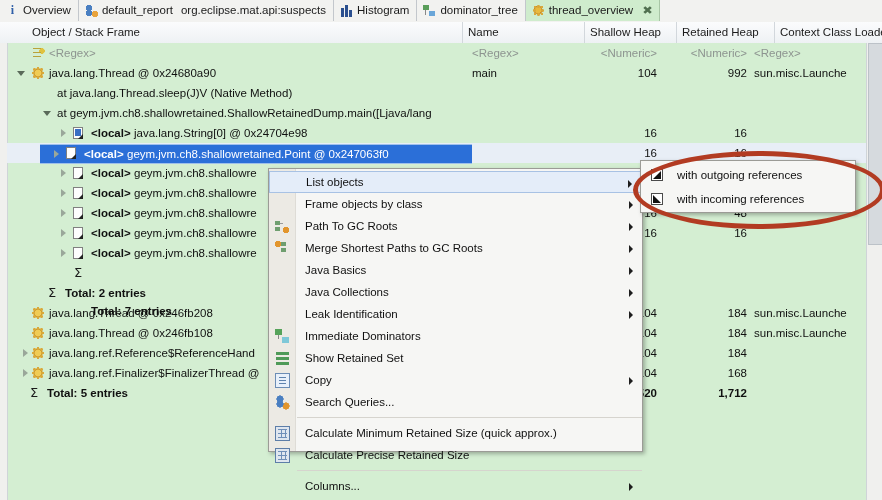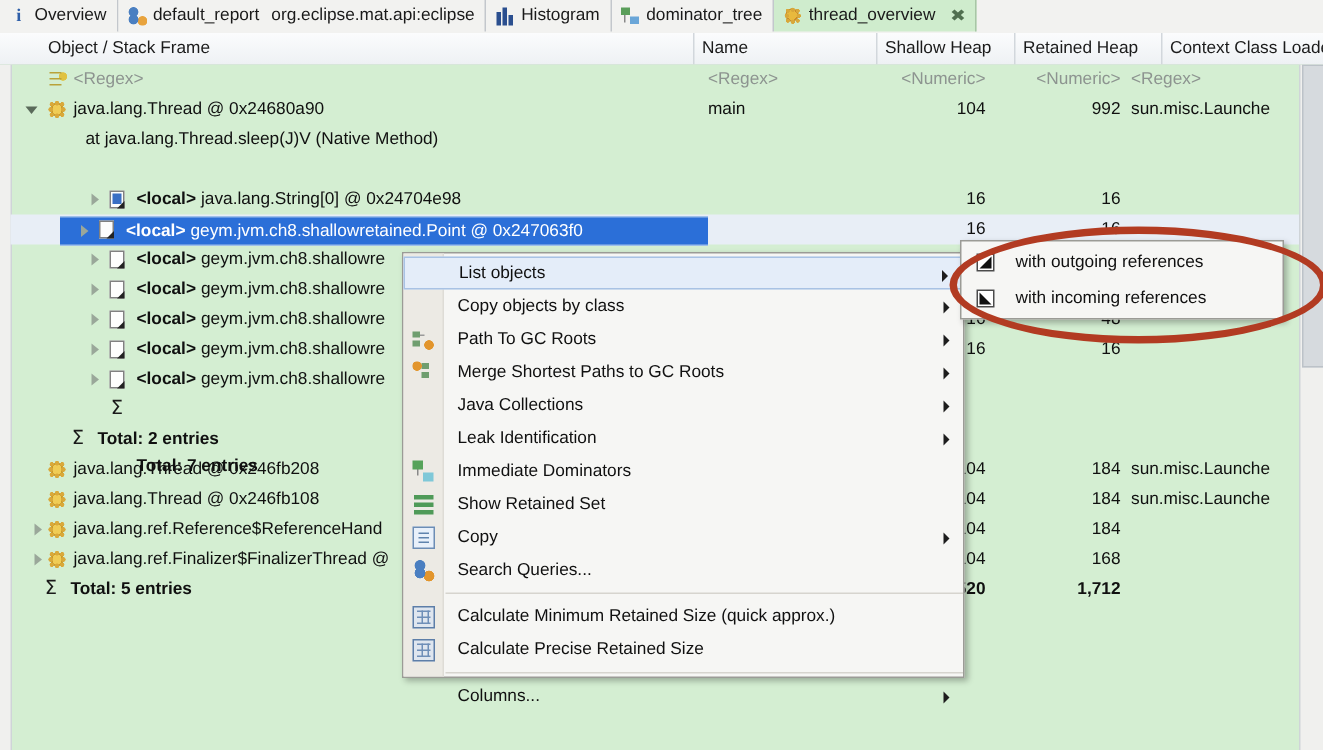--- a/index.html
+++ b/index.html
@@ -311,21 +311,21 @@
 <div id="app">
 
   <div class="tabbar">
     <div class="tab first">
       <span class="ic ic-info">i</span>
       <span class="tablabel">Overview</span>
     </div>
     <div class="tab">
       <span class="ic ic-report"></span>
       <span class="tablabel">default_report</span>
-      <span class="tablabel sub">org.eclipse.mat.api:eclipse</span>
+      <span class="tablabel sub">org.eclipse.mat.api:suspects</span>
     </div>
     <div class="tab">
       <span class="ic ic-hist"></span>
       <span class="tablabel">Histogram</span>
     </div>
     <div class="tab">
       <span class="ic ic-domtree"></span>
       <span class="tablabel">dominator_tree</span>
     </div>
     <div class="tab active">
@@ -363,20 +363,24 @@
       <span class="txt" style="left:465px;">main</span>
       <span class="num" style="left:540px;width:110px;">104</span>
       <span class="num" style="left:630px;width:110px;">992</span>
       <span class="txt" style="left:747px;">sun.misc.Launche</span>
     </div>
 
     <div class="row" style="top:40px;">
       <span class="lbl" style="left:50px;">at java.lang.Thread.sleep(J)V (Native Method)</span>
     </div>
 
+    <div class="row" style="top:60px;">
+      <span class="arrow open" style="left:36px;"></span>
+      <span class="lbl" style="left:50px;">at geym.jvm.ch8.shallowretained.ShallowRetainedDump.main([Ljava/lang</span>
+    </div>
 
     <div class="row" style="top:80px;">
       <span class="arrow hollow" style="left:48px;"></span>
       <span class="ti ti-objblue" style="left:66px;"></span>
       <span class="lbl bold" style="left:84px;">&lt;local&gt;</span>
       <span class="lbl" style="left:127px;">java.lang.String[0] @ 0x24704e98</span>
       <span class="num" style="left:540px;width:110px;">16</span>
       <span class="num" style="left:630px;width:110px;">16</span>
     </div>
 
@@ -490,36 +494,40 @@
 
   <div class="ctxmenu" style="left:268px;top:168px;width:375px;height:284px;">
     <div class="gutter"></div>
 
     <div class="mi hl" style="margin-top:2px;">
       <span>List objects</span>
       <span class="sub-arrow"></span>
     </div>
 
     <div class="mi">
-      <span>Copy objects by class</span>
+      <span>Frame objects by class</span>
       <span class="sub-arrow"></span>
     </div>
 
     <div class="mi">
       <span class="mi-ic g-path"></span>
       <span>Path To GC Roots</span>
       <span class="sub-arrow"></span>
     </div>
 
     <div class="mi">
       <span class="mi-ic g-merge"></span>
       <span>Merge Shortest Paths to GC Roots</span>
       <span class="sub-arrow"></span>
     </div>
 
+    <div class="mi">
+      <span>Java Basics</span>
+      <span class="sub-arrow"></span>
+    </div>
 
     <div class="mi">
       <span>Java Collections</span>
       <span class="sub-arrow"></span>
     </div>
 
     <div class="mi">
       <span>Leak Identification</span>
       <span class="sub-arrow"></span>
     </div>

